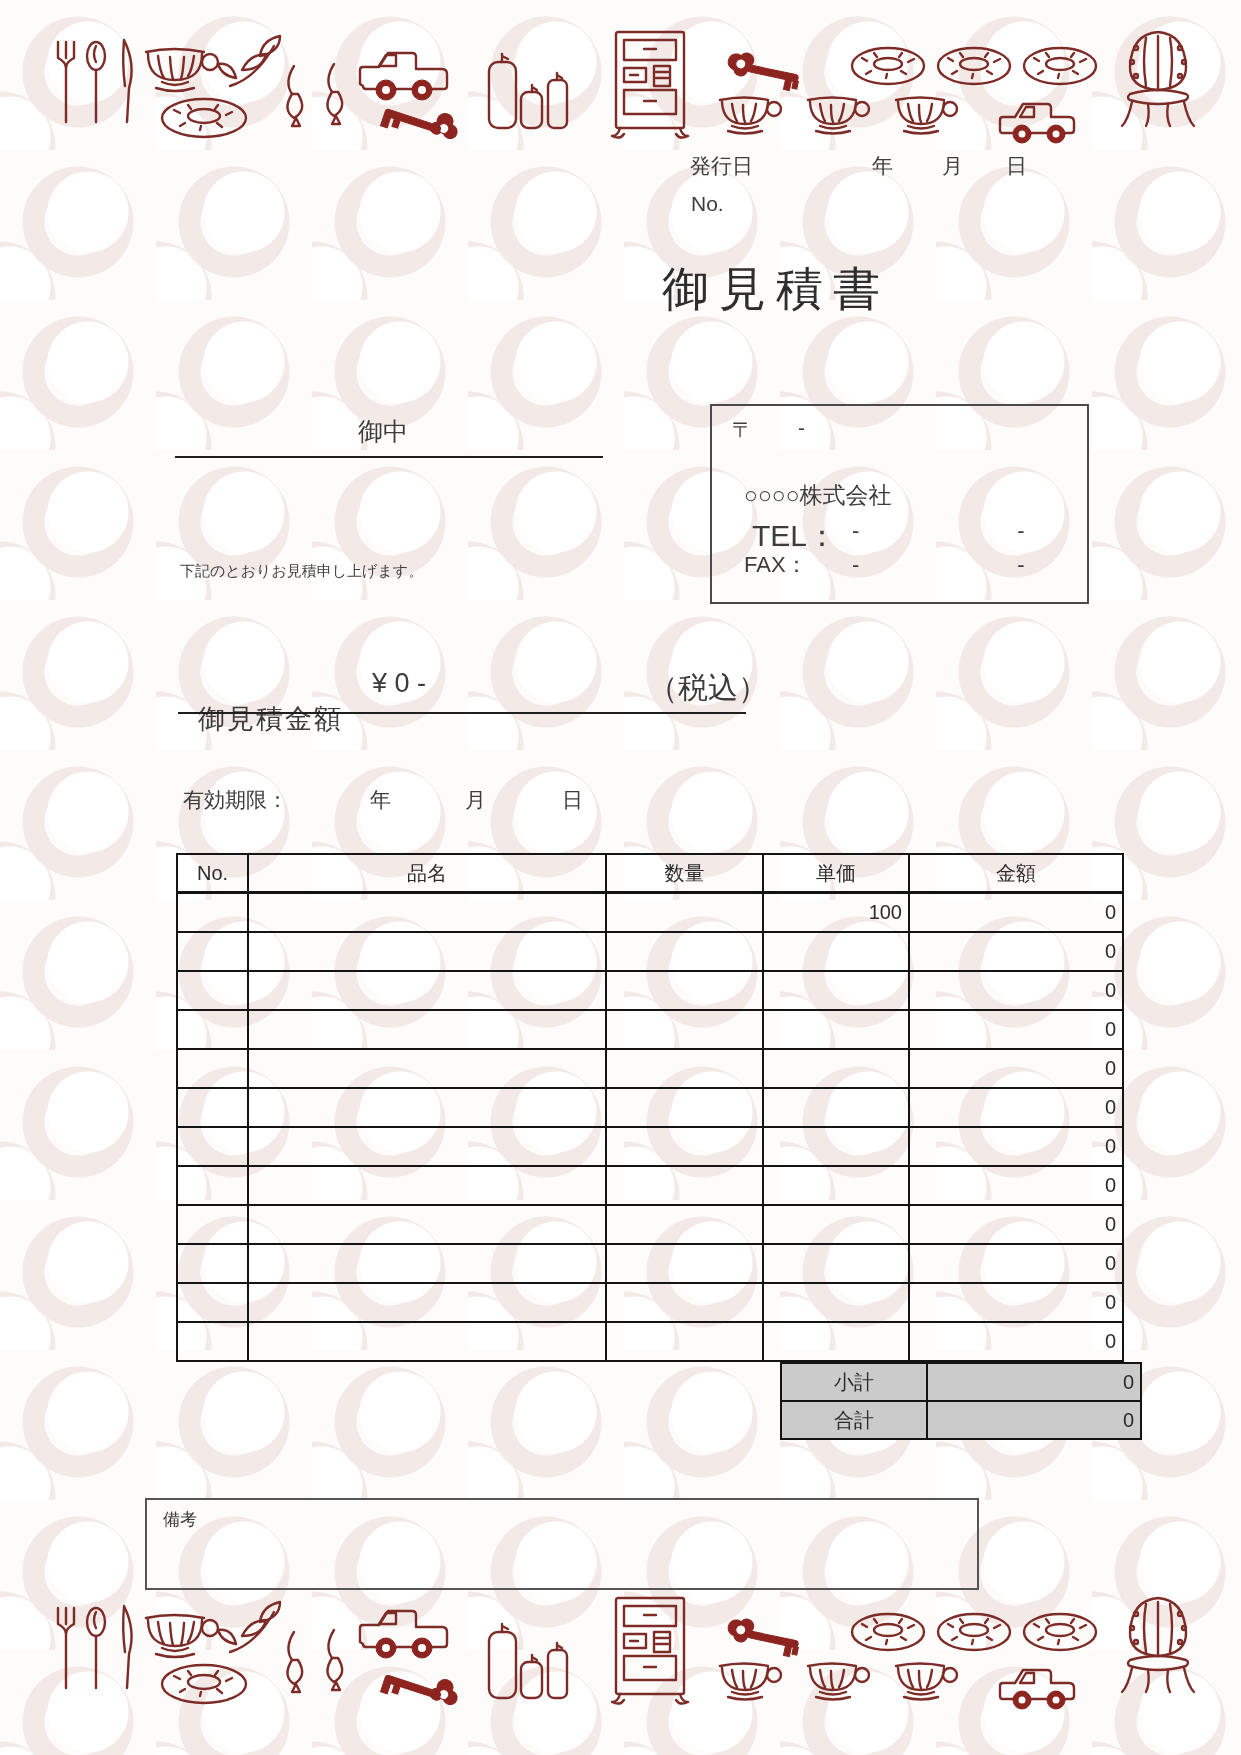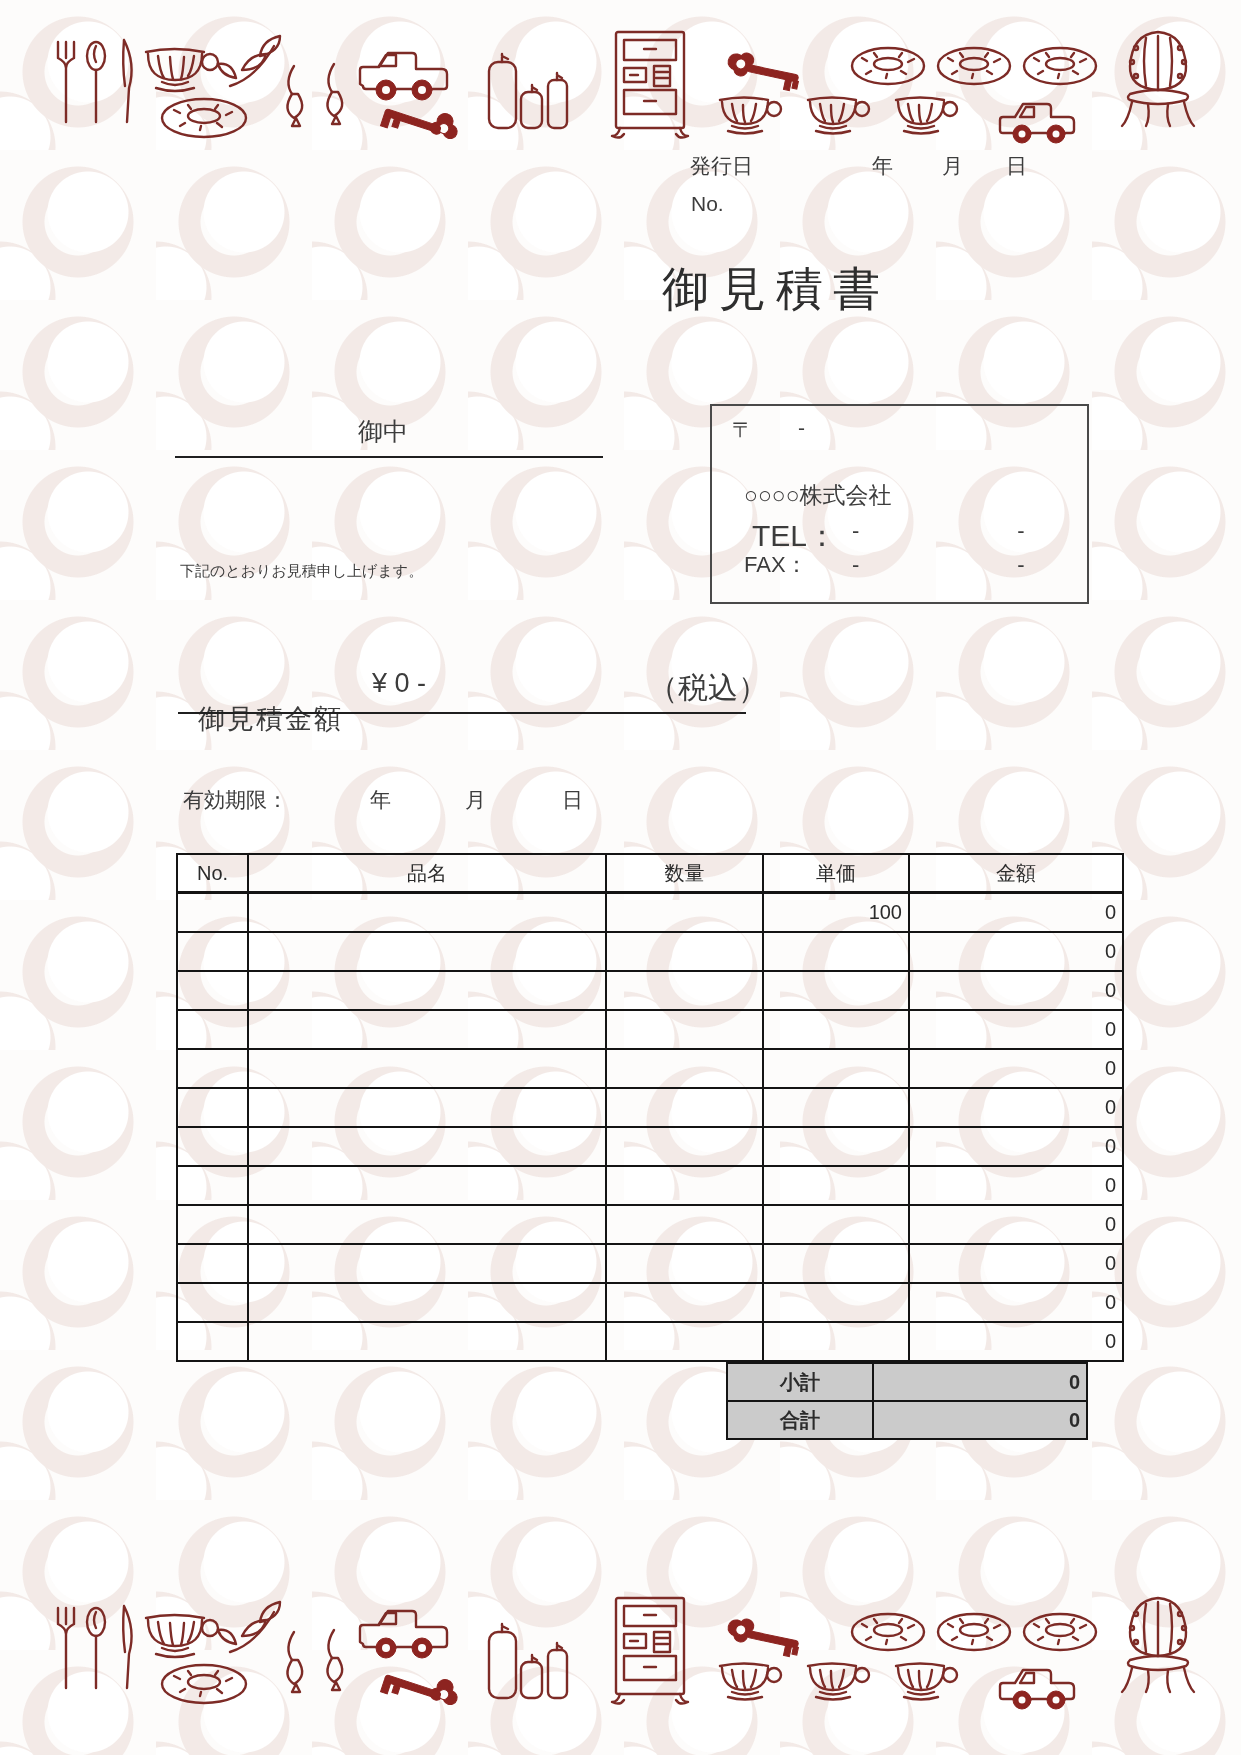--- a/index.html
+++ b/index.html
@@ -329,37 +329,40 @@
       <tr>
           <td></td>
           <td></td>
           <td class="num"></td>
           <td class="num"></td>
           <td class="num">0</td>
         </tr>
     </tbody>
   </table>
 
-  <table id="summary-table" class="abs" style="left:726px;top:1362px;font-weight:bold;">
+  <table id="summary-table" class="abs" style="left:780px;top:1362px;">
     <colgroup>
         <col style="width:146px">
         <col style="width:214px">
       </colgroup>
     <tbody>
       <tr>
         <td class="lbl">小計</td>
         <td class="num">0</td>
       </tr>
       <tr>
         <td class="lbl">合計</td>
         <td class="num">0</td>
       </tr>
     </tbody>
   </table>
 
+  <div id="remarks-box" class="abs" style="left:145px;top:1498px;">
+    <div class="abs txt" style="left:16px;top:8px;font-size:17px;">備考</div>
+  </div>
 
   <svg class="abs" style="left:40px;top:1592px;" width="1160" height="134" viewBox="0 0 1160 134">
     <use href="#__x"></use>
     <g class="doodle" transform="translate(10,14)">
       <path d="M8 2 v16 M16 2 v16 M24 2 v16 M8 18 q8 4 8 10 M24 18 q-8 4 -8 10 M16 28 v54"></path>
       <ellipse cx="46" cy="16" rx="9" ry="14"></ellipse>
         <path d="M46 30 v52 M46 6 q-4 8 0 16"></path>
       <path d="M74 0 q12 24 5 48 l-2 34 M74 0 q-2 24 1 46"></path>
     </g>
     <g class="doodle" transform="translate(104,22)">

